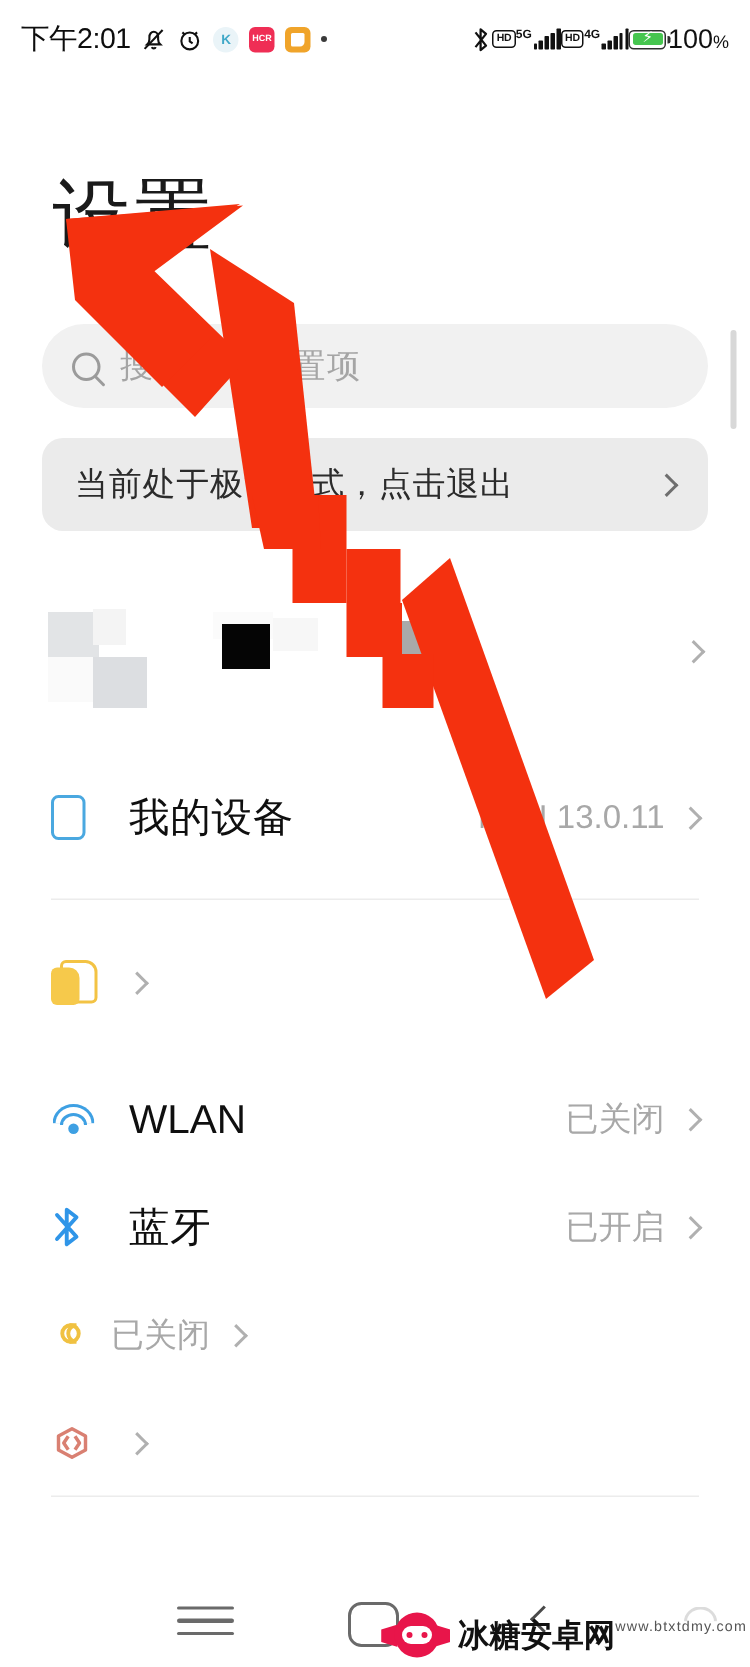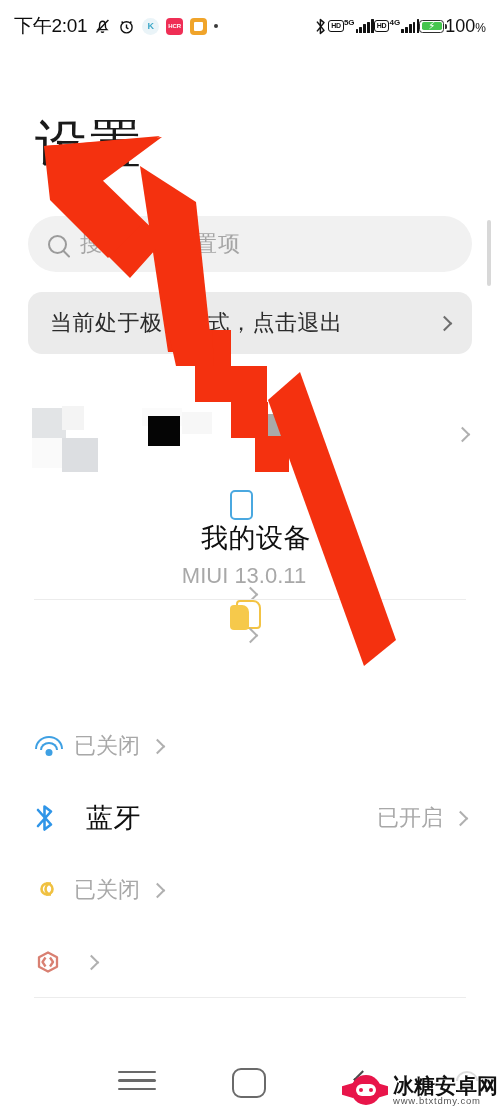--- a/index.html
+++ b/index.html
@@ -87,21 +87,21 @@
   }
   .mosaic { position:relative; width:330px; height:80px; flex:0 0 auto; }
   .mosaic b { position:absolute; display:block; }
 
   
   .list { position:absolute; left:0; top:490px; width:500px; }
   .row {
     position:relative; height:72px; display:flex; align-items:center;
     padding:0 34px;
   }
-  .row.tall { height:110px;flex-direction:column; }
+  .row.tall { height:110px; }
   .ico { width:40px; flex:0 0 auto; display:flex; align-items:center; justify-content:flex-start; }
   .row-label { font-size:27px; color:#0f0f0f; letter-spacing:0.5px; flex:1 1 auto; margin-left:12px; }
   .row-label.latin { letter-spacing:0px; }
   .row-val { font-size:22px; color:#a8a8a8; margin-right:12px; white-space:nowrap; }
   .divider { position:absolute; left:34px; right:34px; bottom:0; height:1px; background:#ececec; }
 
   
   .ic-phone { width:23px; height:30px; border:2.4px solid #4aa8e0; border-radius:5px; }
   .ic-sim { position:relative; width:28px; height:30px; }
   .ic-sim::before { content:""; position:absolute; left:6px; top:0; width:21px; height:25px; border:2.4px solid #f3c344; border-radius:4px 8px 4px 4px; }
@@ -122,21 +122,21 @@
   
   .watermark { position:absolute; right:2px; bottom:4px; display:flex; align-items:center; gap:5px; }
   .wm-candy { position:relative; width:46px; height:34px; flex:0 0 auto; }
   .wm-candy .ball { position:absolute; left:9px; top:2px; width:30px; height:30px; border-radius:50%; background:#e8154a; }
   .wm-candy .wl, .wm-candy .wr { position:absolute; top:10px; width:11px; height:15px; background:#e8154a; }
   .wm-candy .wl { left:0; clip-path:polygon(100% 0,100% 100%,0 78%,0 22%); }
   .wm-candy .wr { right:0; clip-path:polygon(0 0,0 100%,100% 78%,100% 22%); }
   .wm-candy .face { position:absolute; left:14px; top:11px; width:20px; height:12px; background:#fff; border-radius:6px; }
   .wm-candy .face::before, .wm-candy .face::after { content:""; position:absolute; top:4px; width:4px; height:4px; border-radius:50%; background:#e8154a; }
   .wm-candy .face::before { left:3px; } .wm-candy .face::after { right:3px; }
-  .wm-text { display:flex; flex-direction:column; line-height:1; }
+  .wm-text { display:flex; flex-direction:row; line-height:1; }
   .wm-cn { font-size:21px; font-weight:700; color:#111; letter-spacing:0px; }
   .wm-url { font-size:9.5px; color:#555; letter-spacing:0.8px; margin-top:0; }
   .wm-arc { position:absolute; right:22px; bottom:30px; width:22px; height:10px; border:2px solid #dcdcdc; border-bottom:none; border-radius:50% 50% 0 0 / 100% 100% 0 0; }
 
   
   .scrollbar { position:absolute; right:9px; top:220px; width:4px; height:66px; background:#d8d8d8; border-radius:2px; }
 
   
   .arrow-overlay { position:absolute; left:0; top:0; width:500px; height:1111px; pointer-events:none; }
 </style>
@@ -274,20 +274,21 @@
     </div>
 
     <div class="row">
       <span class="ico">
           <span class="ic-wifi">
             <i></i>
             <i></i>
             <i></i>
           </span>
         </span>
+      <span class="row-label latin">WLAN</span>
       <span class="row-val">已关闭</span>
       <span class="chev"></span>
     </div>
 
     <div class="row">
       <span class="ico">
         <svg width="22" height="30" viewBox="0 0 22 30">
             <g fill="none" stroke="#2f95e8" stroke-width="2.6" stroke-linejoin="round" stroke-linecap="round">
           <path d="M4 7 17 21.5 10.5 26.5V3.5L17 8.5 4 23"></path>
             </g>

